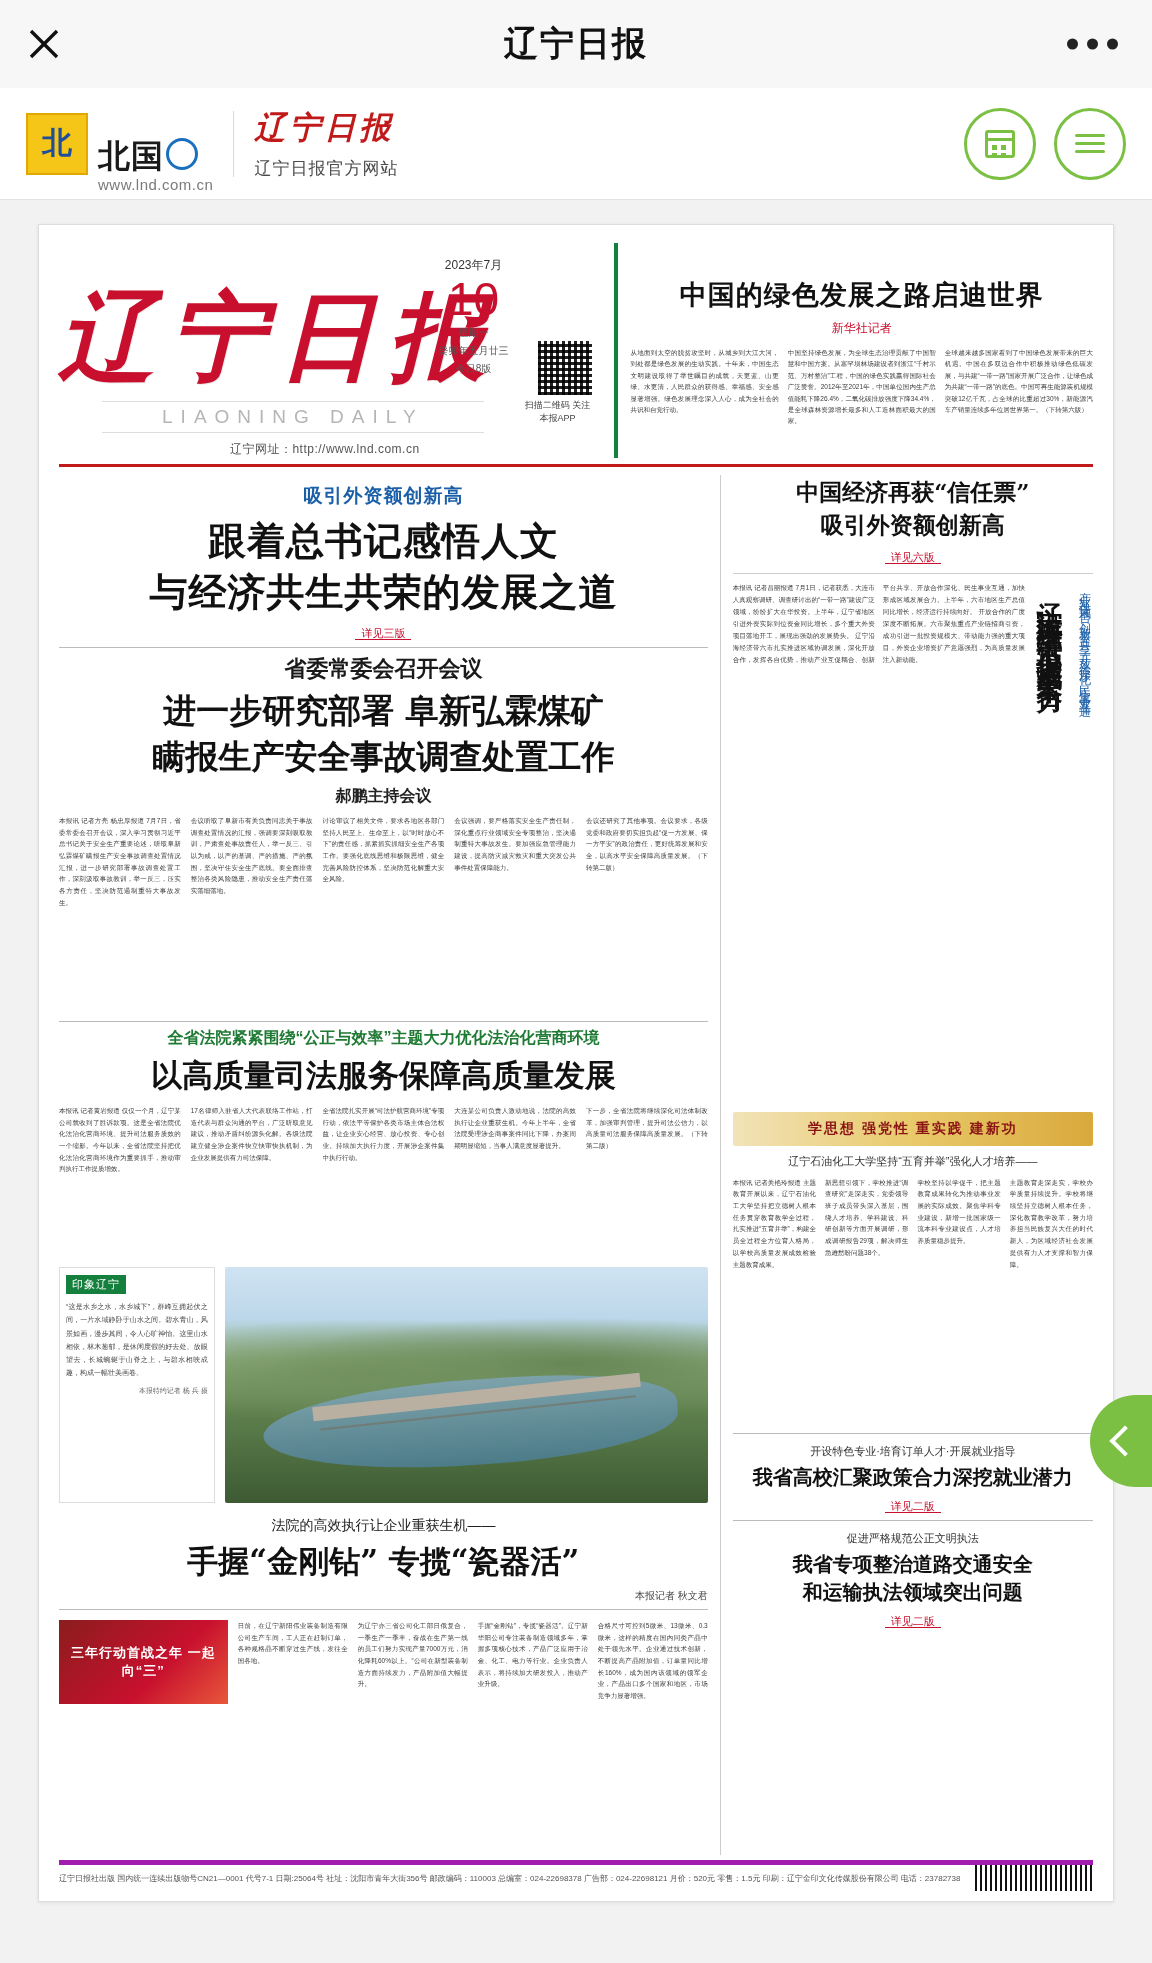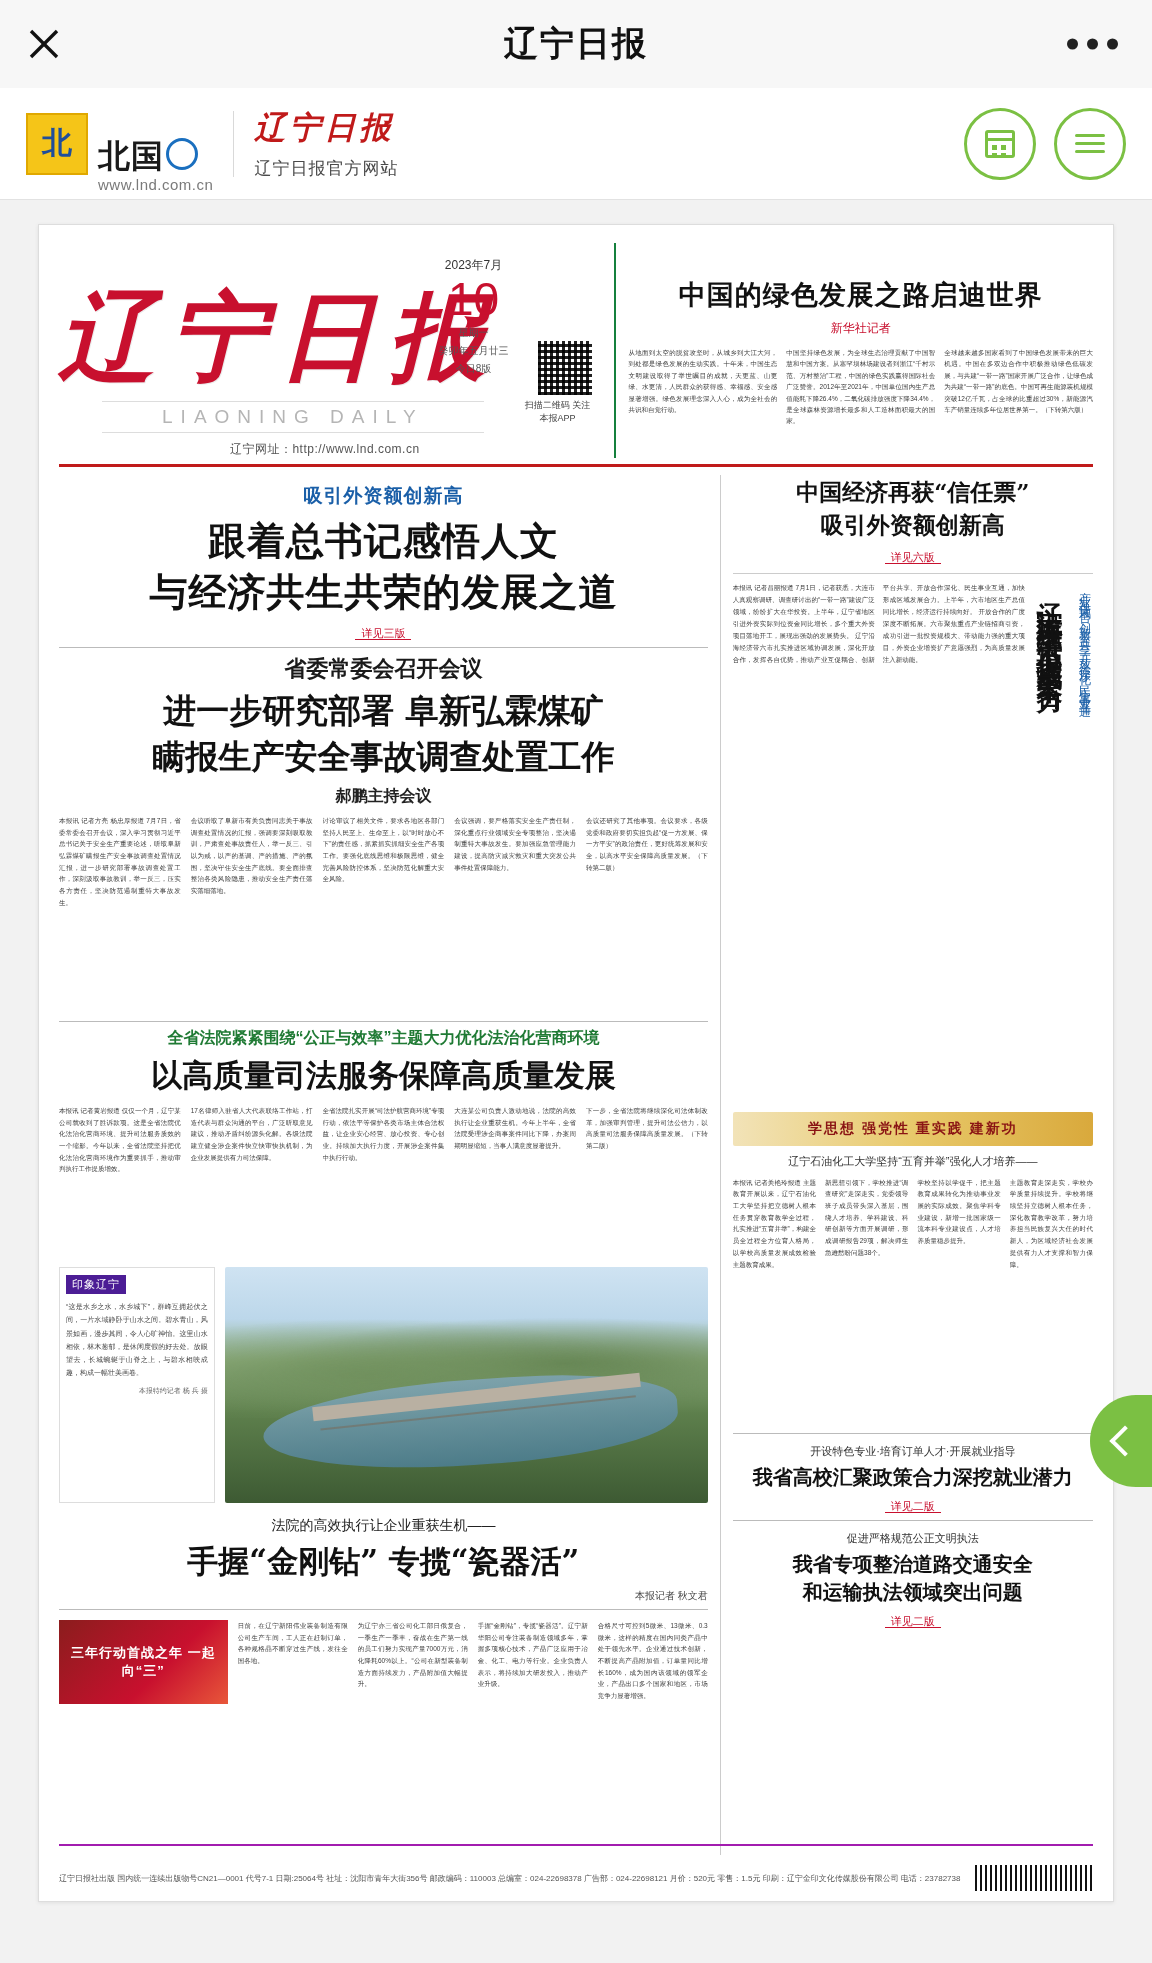--- a/index.html
+++ b/index.html
@@ -281,21 +281,21 @@
     top: 156px;
     width: 66px;
     font-size: 9px;
     color: #444;
     text-align: center;
     line-height: 1.4;
   }
 
   .mast-right {
     width: 47%;
-    border-left: 2px solid #15803d;
+    border-left: 4px solid #15803d;
     padding-left: 12px;
     box-sizing: border-box;
     margin-left: 16px;
   }
   .lead-head {
     font-size: 27px;
     font-weight: bold;
     text-align: center;
     color: #111;
     letter-spacing: 1px;
@@ -431,21 +431,21 @@
     gap: 10px;
     margin-top: 12px;
   }
   .poem-box {
     width: 24%;
     border: 1px solid #ddd;
     box-sizing: border-box;
     padding: 6px;
   }
   .poem-tag {
-    background: #4c1d95;
+    background: #15803d;
     color: #fff;
     font-size: 11px;
     padding: 2px 6px;
     display: inline-block;
     letter-spacing: 1px;
   }
   .poem-text {
     font-size: 7px;
     line-height: 1.9;
     color: #444;
@@ -629,22 +629,22 @@
     line-height: 1.4;
     margin-top: 4px;
     font-family: "DejaVu Serif", serif;
   }
 
   
   .paperfoot {
     position: absolute;
     left: 20px; right: 20px;
     bottom: 10px;
-    border-top: 2px solid #a21caf;
-    padding-top: 19px;
+    border-top: 5px solid #a21caf;
+    padding-top: 0;
     display: flex;
     align-items: center;
     justify-content: space-between;
     font-size: 8px;
     color: #555;
   }
   .barcode {
     width: 118px; height: 26px;
     background: repeating-linear-gradient(90deg,#111 0 2px,#fff 2px 5px);
   }

